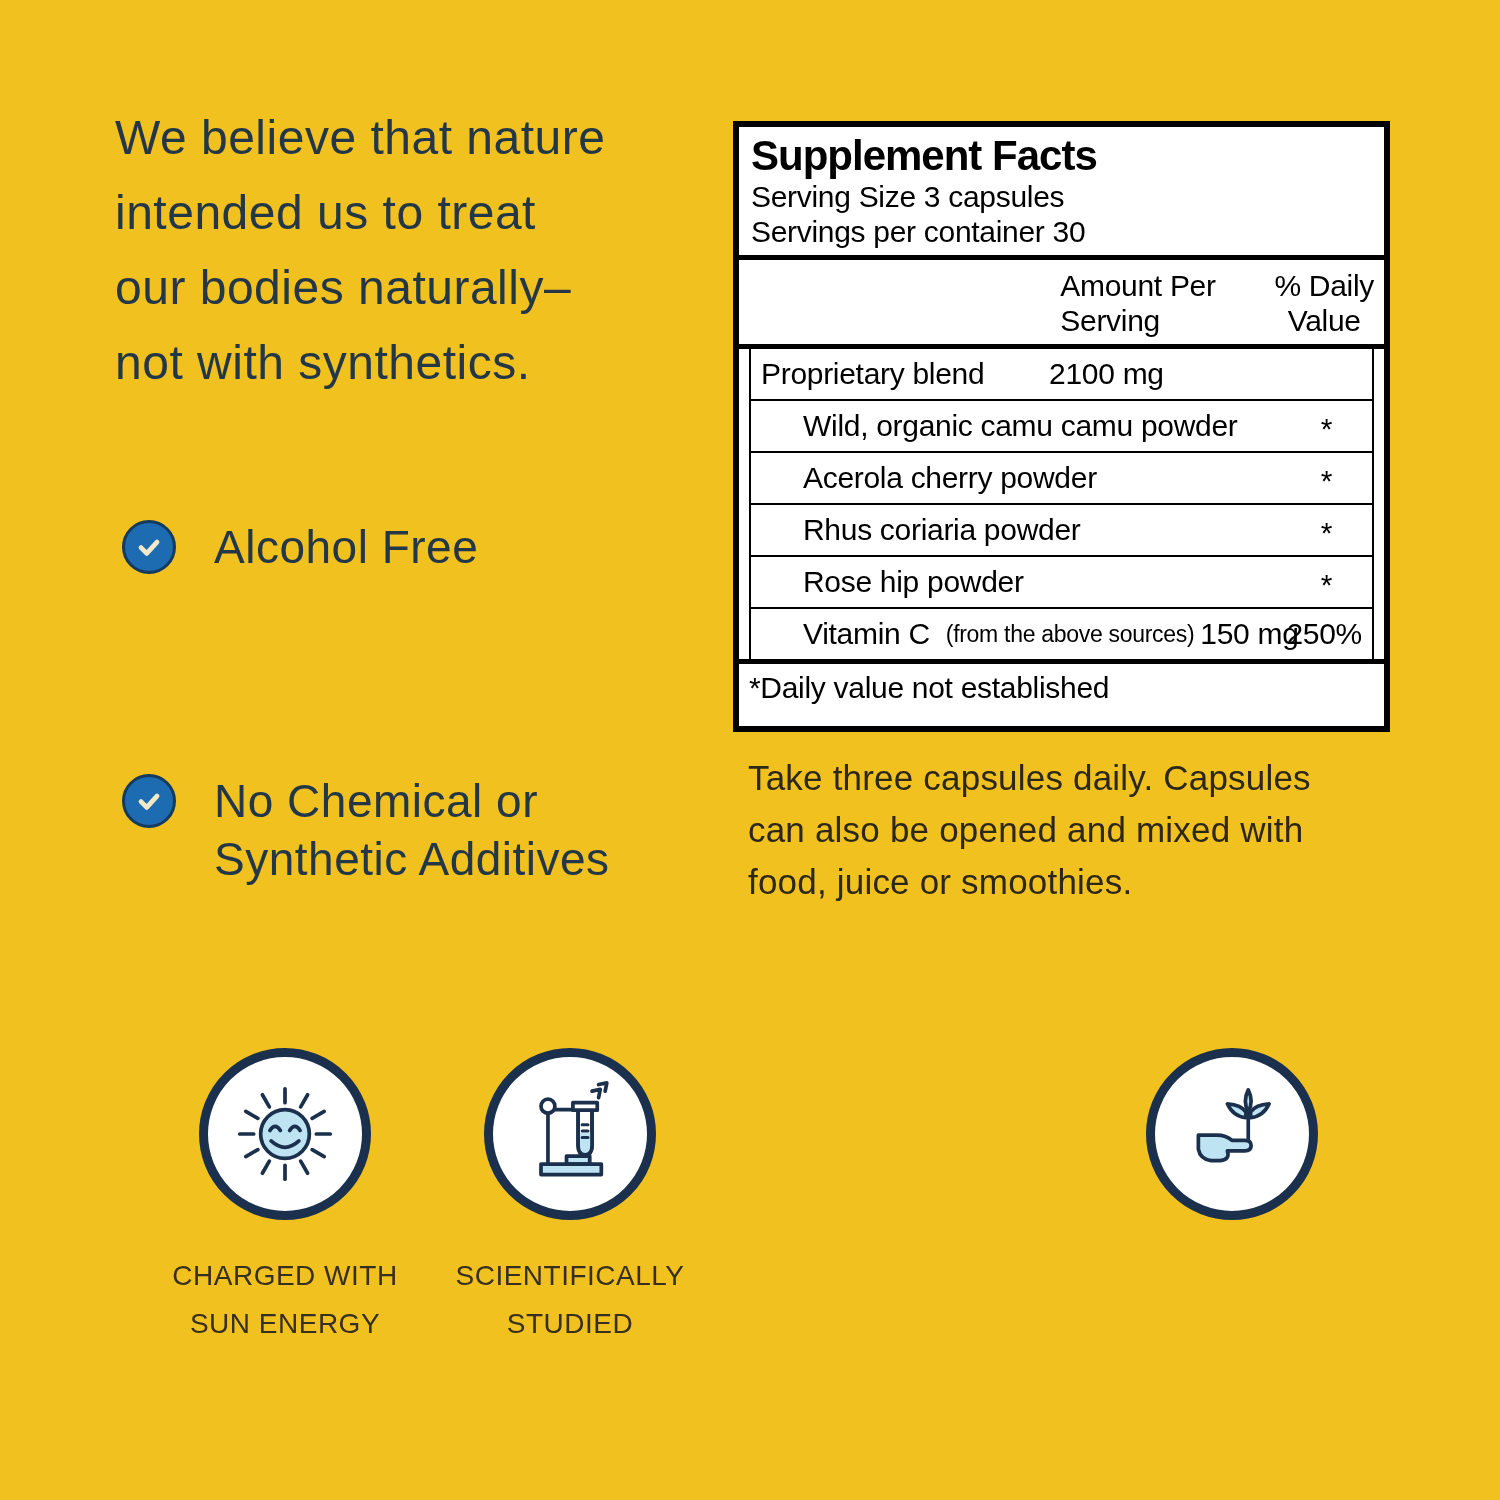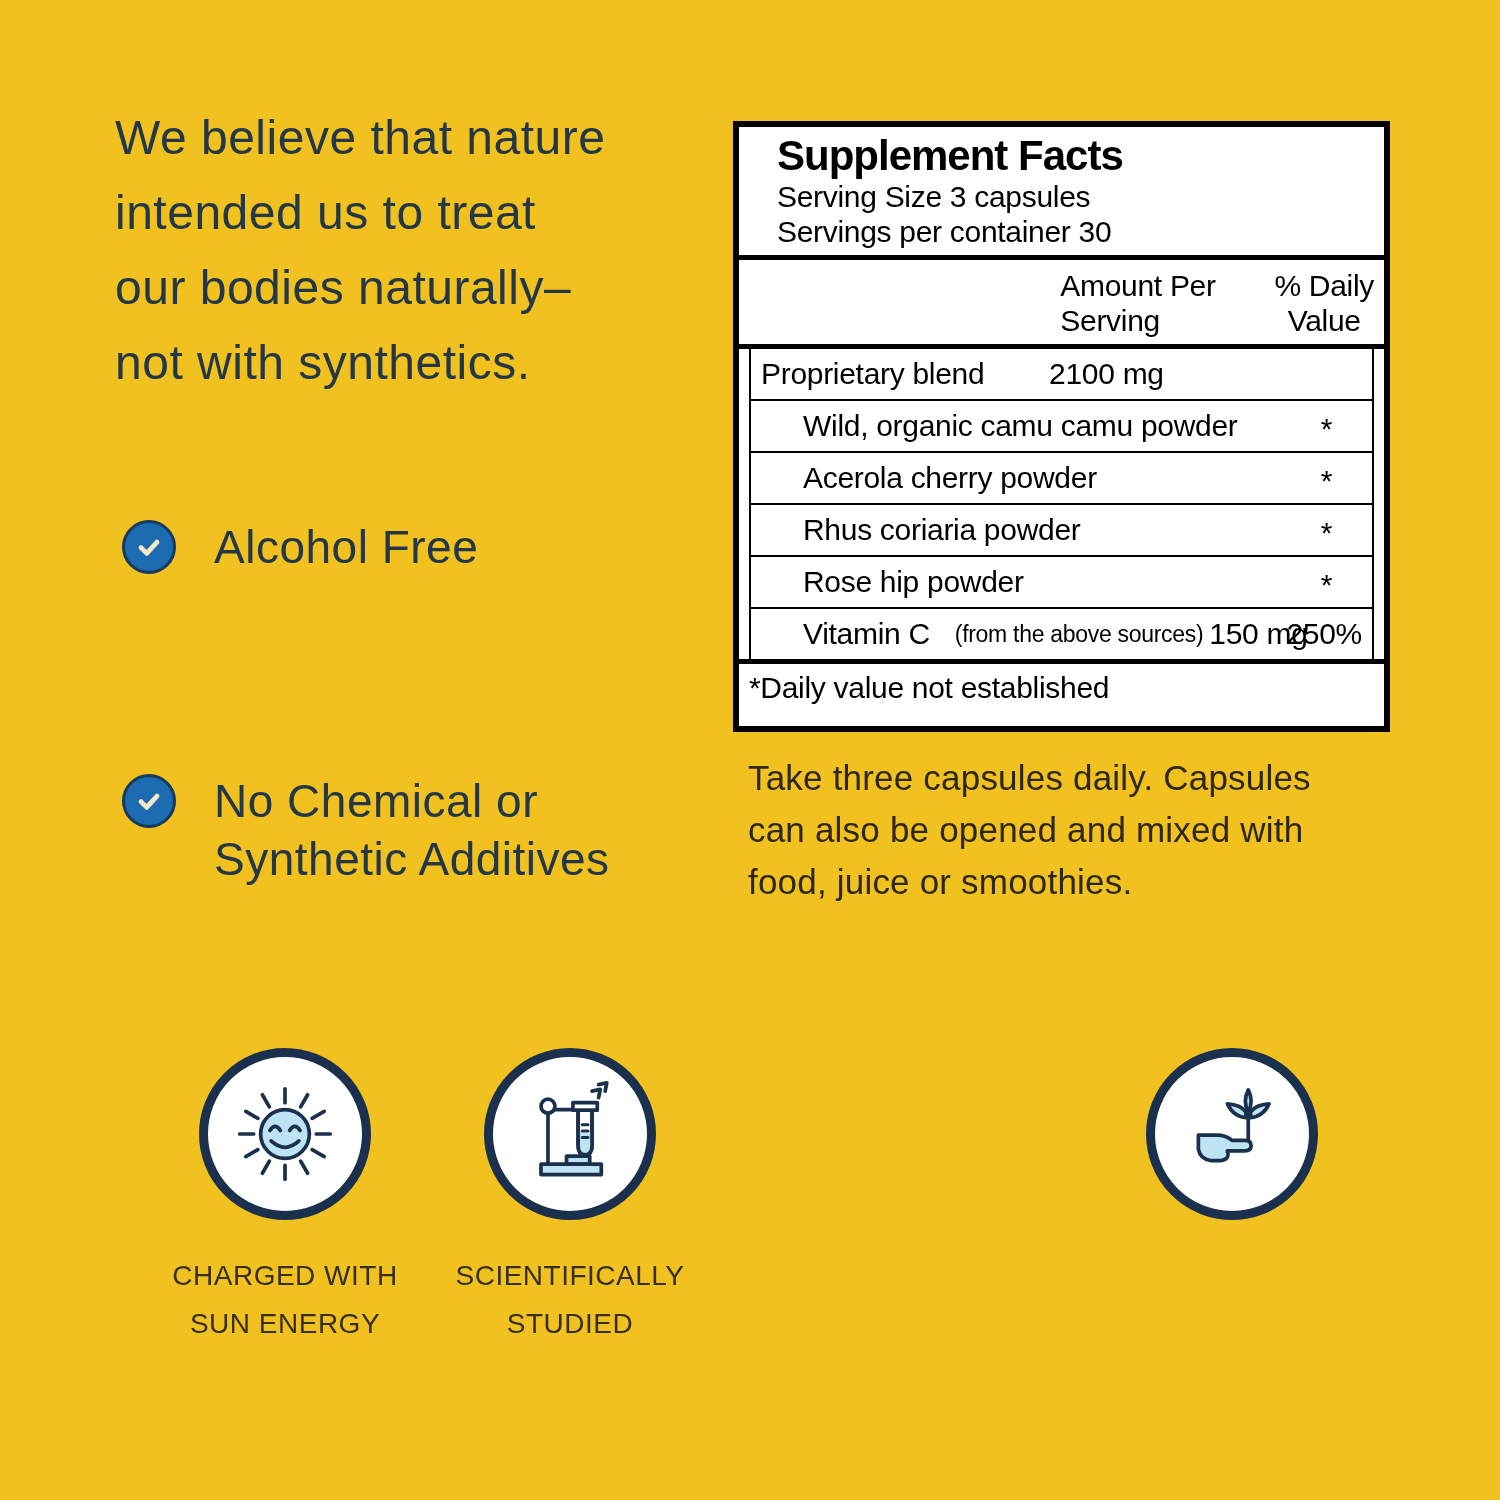--- a/index.html
+++ b/index.html
@@ -34,36 +34,36 @@
   .benefit-label{
     font-size:46px;line-height:58px;letter-spacing:0.5px;color:#233747;
   }
 
   
   .sf-panel{
     position:absolute;left:733px;top:121px;width:657px;height:611px;
     box-sizing:border-box;border:6px solid #000;background:#fff;color:#000;
     font-family:"Liberation Sans", sans-serif;
   }
-  .sf-head{padding:6px 12px 6px;margin-left:26px;}
+  .sf-head{padding:6px 12px 6px;}
   .sf-title{font-size:42px;line-height:46px;font-weight:700;letter-spacing:-1px;}
   .sf-serving{font-size:30px;line-height:35px;letter-spacing:-0.3px;}
   .bar{height:5px;background:#000;}
   .sf-cols{position:relative;height:84px;font-size:30px;line-height:35px;letter-spacing:-0.3px;}
   .sf-col-amount{position:absolute;left:60%;top:8px;transform:translateX(-50%);text-align:left;margin-left:12px;}
   .sf-col-daily{position:absolute;right:10px;top:8px;text-align:center;}
   .sf-table{margin:0 10px;border-left:2px solid #000;border-right:2px solid #000;}
   .sf-row{
     position:relative;display:flex;align-items:center;height:50px;
     border-bottom:2px solid #000;font-size:30px;letter-spacing:-0.3px;
   }
   .sf-row:last-child{border-bottom:none;}
   .sf-row .name{padding-left:10px;white-space:nowrap;}
   .sf-row.indent .name{padding-left:52px;}
-  .name-small{font-size:23px;letter-spacing:-0.3px;margin:0 6px 0 25px;white-space:nowrap;}
+  .name-small{font-size:23px;letter-spacing:-0.3px;margin:0 6px 0 16px;white-space:nowrap;}
   .amount-inline{white-space:nowrap;}
   .amount-mid{position:absolute;left:48%;white-space:nowrap;}
   .star{position:absolute;right:40px;top:50%;transform:translateY(-42%);}
   .daily-val{position:absolute;right:10px;}
   .sf-foot{padding:7px 10px 9px;font-size:30px;letter-spacing:-0.3px;}
 
   
   .directions{
     position:absolute;left:748px;top:752px;width:650px;
     font-size:35px;line-height:52px;letter-spacing:0.2px;color:#2D2718;

